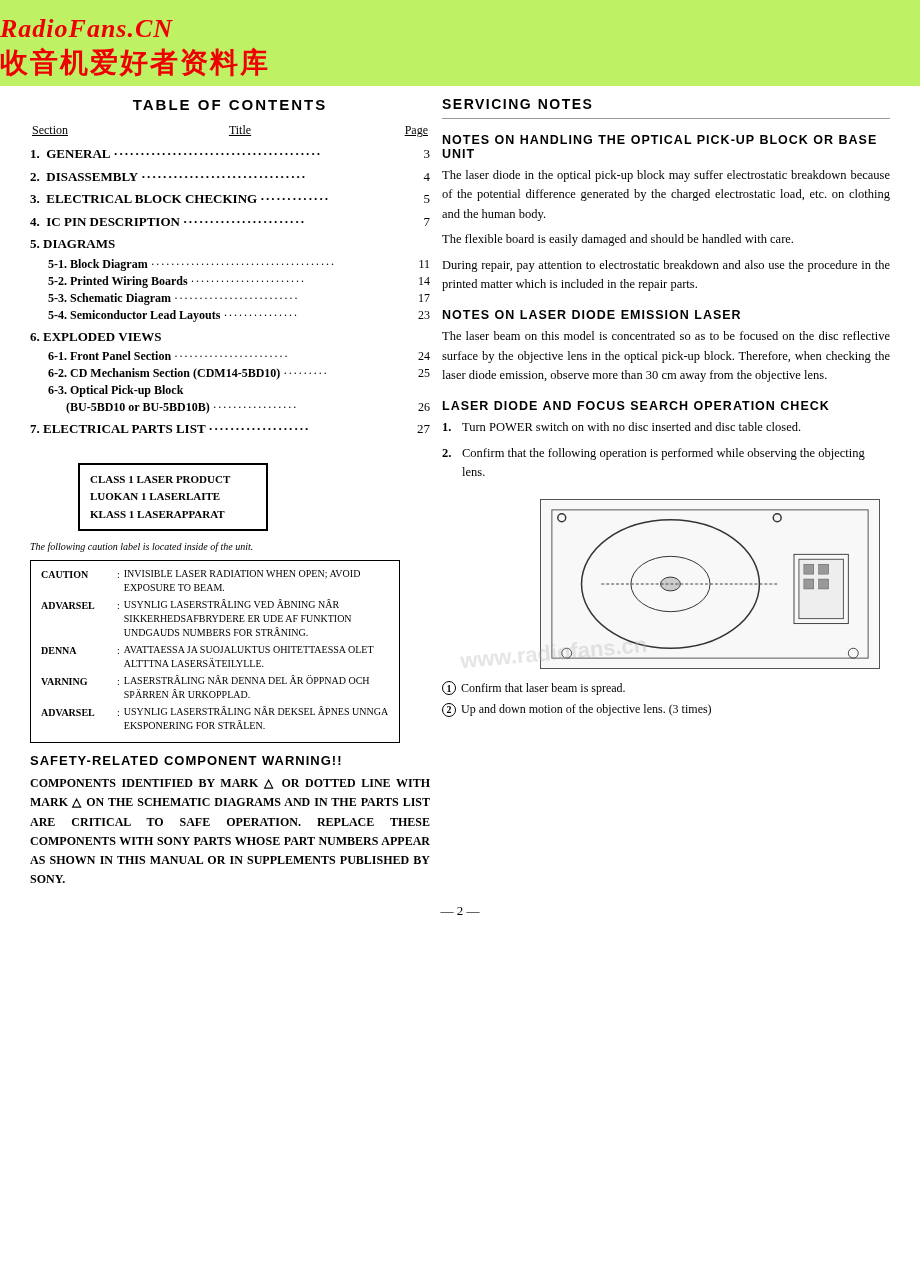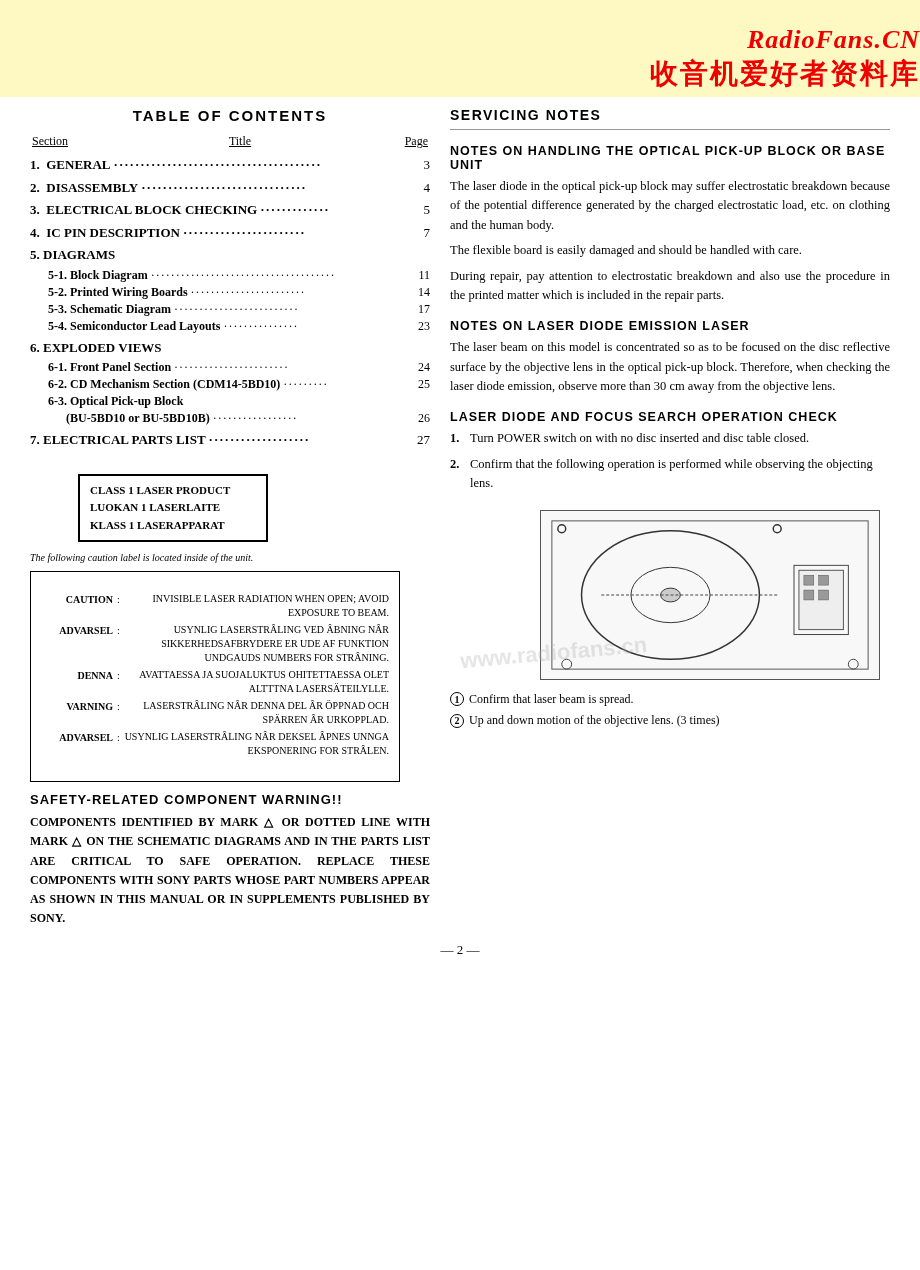--- a/index.html
+++ b/index.html
@@ -6,41 +6,41 @@
     body {
       width: 920px;
       min-height: 1270px;
       background: #fff;
       font-family: 'Times New Roman', Times, serif;
       font-size: 13px;
       color: #000;
       position: relative;
     }
     .header {
-      text-align: right;
-      padding: 25px 0 4px;
-      background: #fef9c3;
+      text-align: left;
+      padding: 14px 0 4px;
+      background: #bef264;
     }
     .header-title-en {
       font-size: 26px;
       font-weight: bold;
       font-style: italic;
       color: #e00;
       letter-spacing: 1px;
     }
     .header-title-cn {
       font-size: 28px;
       font-weight: bold;
       color: #e00;
       letter-spacing: 2px;
     }
     .main-content {
       display: flex;
       padding: 10px 30px 0;
-      gap: 20px;
+      gap: 12px;
     }
     .left-col {
       width: 400px;
       flex-shrink: 0;
     }
     .right-col {
       flex: 1;
     }
     .section-heading {
       text-align: center;
@@ -150,27 +150,26 @@
       font-size: 12px;
       line-height: 1.55;
     }
     .caution-label {
       font-size: 10px;
       margin-bottom: 8px;
       font-style: italic;
     }
     .caution-box {
       border: 1.5px solid #000;
-      padding: 20px 10px;
+      padding: 6px 10px;
       font-size: 10px;
       line-height: 1.55;
       margin-top: 4px;
       margin-bottom: 10px;
       width: 370px;
-      text-align: right;
     }
     .caution-row {
       display: flex;
       margin-bottom: 3px;
     }
     .caution-key {
       font-weight: bold;
       min-width: 72px;
       font-size: 10px;
     }

